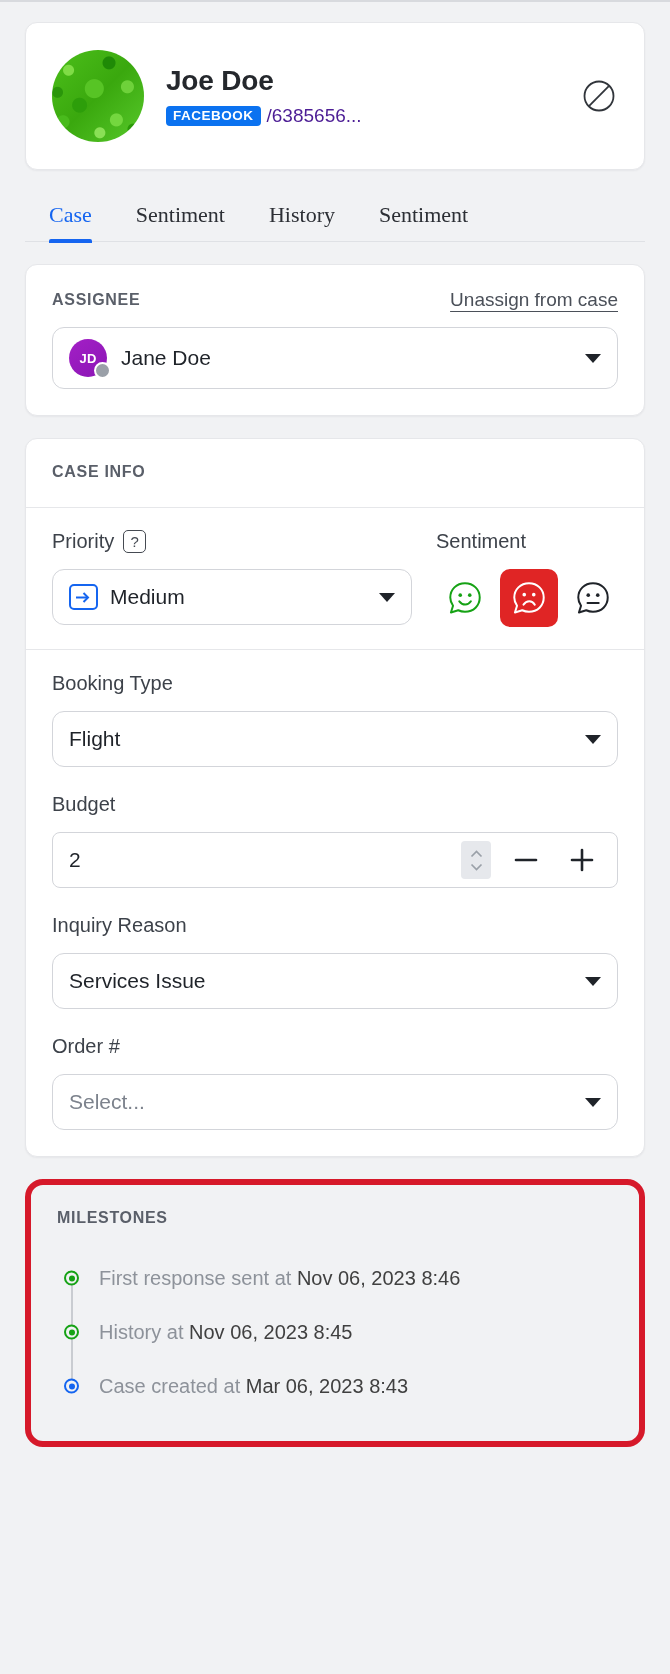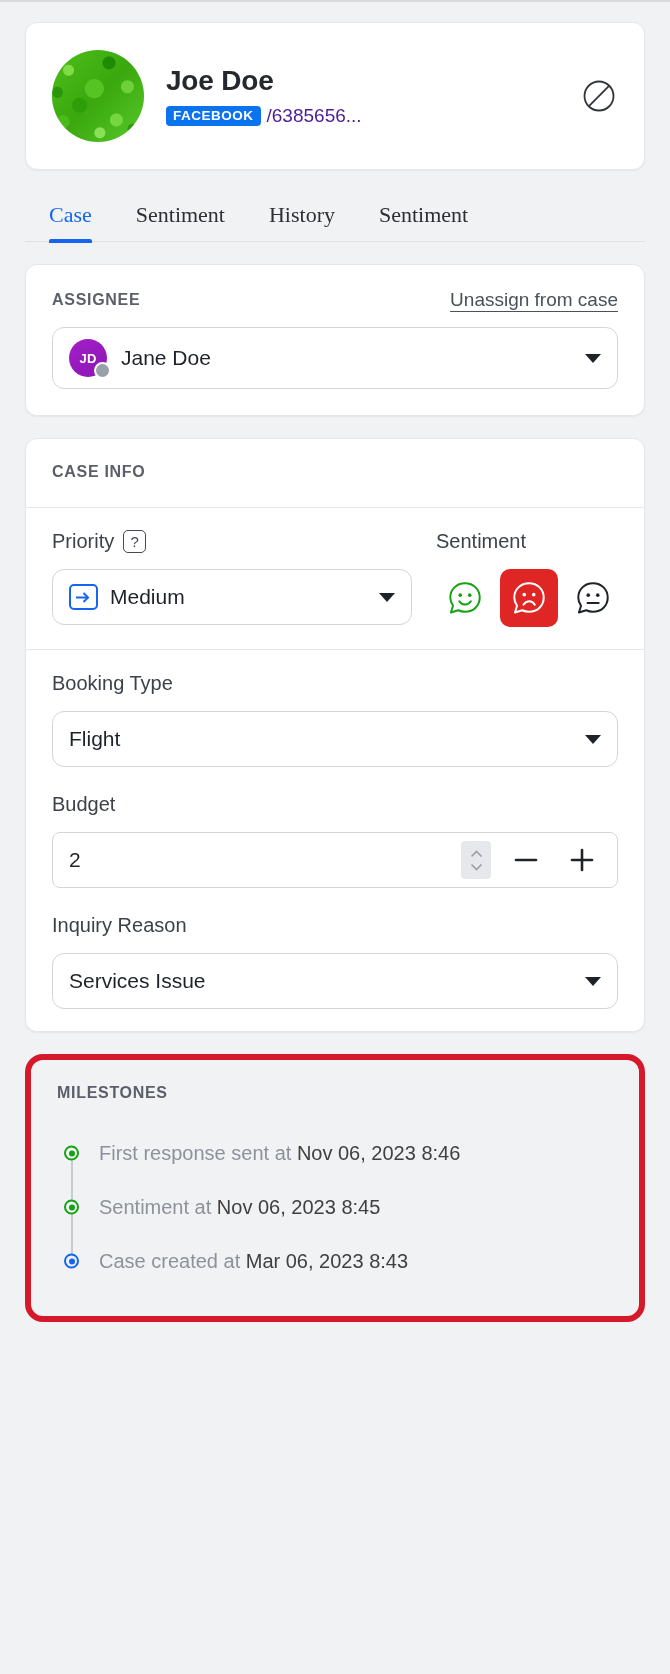--- a/index.html
+++ b/index.html
@@ -506,40 +506,47 @@
       </div>
 
       <div class="ci-row sub">
         <div class="lbl">Inquiry Reason</div>
         <div class="select">
           <div class="val">Services Issue</div>
           <div class="caret"></div>
         </div>
       </div>
 
+      <div class="ci-row sub" style="padding-bottom:26px">
+        <div class="lbl">Order #</div>
+        <div class="select">
+          <div class="val ph">Select...</div>
+          <div class="caret"></div>
+        </div>
+      </div>
     </div>
 
     <div class="ms-outer">
       <div class="ms-card">
         <div class="sec-title">MILESTONES</div>
         <div class="ms-list">
           <div class="ms-line"></div>
 
           <div class="ms-item">
             <span class="ms-dot">
                 <i></i>
               </span>
             <span class="ms-text"><span>First response sent at </span><b>Nov 06, 2023 8:46</b></span>
           </div>
 
           <div class="ms-item">
             <span class="ms-dot">
                 <i></i>
               </span>
-            <span class="ms-text"><span>Sentiment at </span><b>Nov 06, 2023 8:45</b></span>
+            <span class="ms-text"><span>History at </span><b>Nov 06, 2023 8:45</b></span>
           </div>
 
           <div class="ms-item">
             <span class="ms-dot blue">
                 <i></i>
               </span>
             <span class="ms-text"><span>Case created at </span><b>Mar 06, 2023 8:43</b></span>
           </div>
         </div>
       </div>

